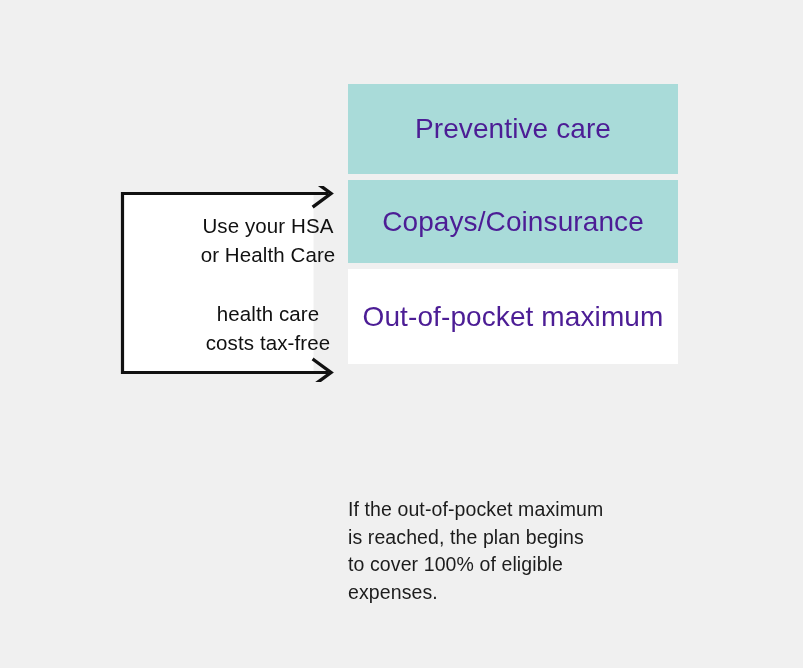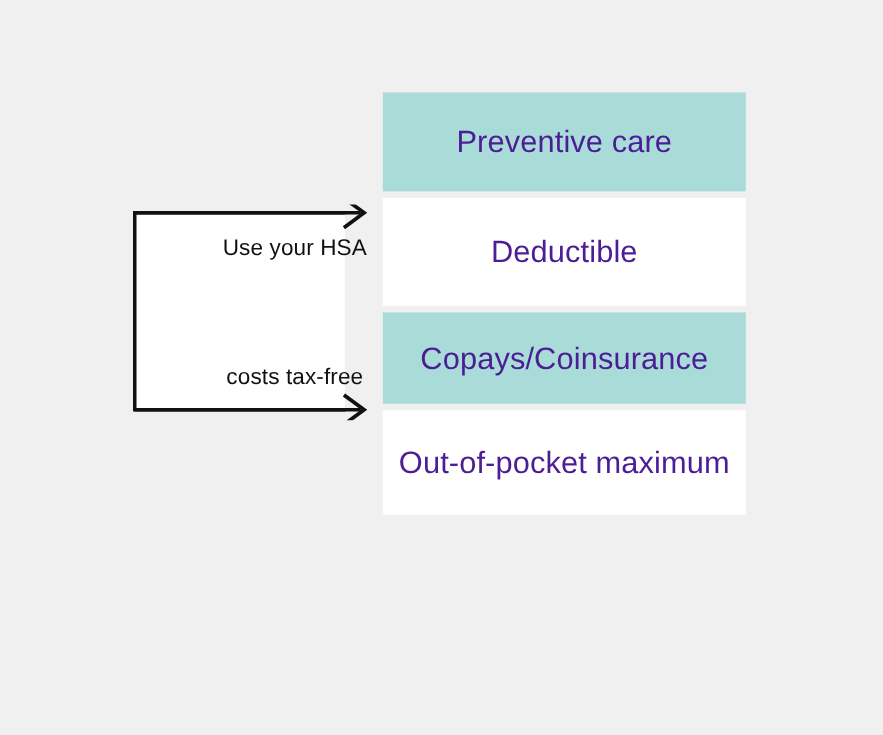--- a/index.html
+++ b/index.html
@@ -112,44 +112,47 @@
       <path d="M 4.5 7.5 L 210 7.5" stroke="#111111" stroke-width="3.2" fill="none"></path>
       <path d="M 196 -5 L 213 7.5 L 196 20" fill="none" stroke="#111111" stroke-width="3.4" stroke-linecap="square" stroke-linejoin="miter"></path>
 
       <path d="M 4.5 186.5 L 210 186.5" stroke="#111111" stroke-width="3.2" fill="none"></path>
       <path d="M 196 174 L 213 186.5 L 196 199" fill="none" stroke="#111111" stroke-width="3.4" stroke-linecap="square" stroke-linejoin="miter"></path>
     </svg>
 
     <div class="callout-text">
       <div>
         <span>Use your HSA</span><br>
+        <span>or Health Care</span><br>
         <br>
-        <br>
-        <br>
+        <span>health care</span><br>
         <span>costs tax-free</span>
       </div>
     </div>
   </div>
 
   <div class="stack">
 
     <div class="stack-box teal b1">
       <div>
         <span>Preventive care</span><br>
       </div>
     </div>
 
-    <div class="stack-box plain b2">
-      <span>Deductible</span>
-    </div>
 
     <div class="stack-box teal b3">
       <span>Copays/Coinsurance</span>
     </div>
 
     <div class="stack-box plain b4">
       <span>Out-of-pocket maximum</span>
     </div>
 
   </div>
 
+  <div class="caption">
+    <span class="caption-line">If the out-of-pocket maximum</span>
+    <span class="caption-line">is reached, the plan begins</span>
+    <span class="caption-line">to cover 100% of eligible</span>
+    <span class="caption-line">expenses.</span>
+  </div>
 
 </div>
 
 </body></html>

